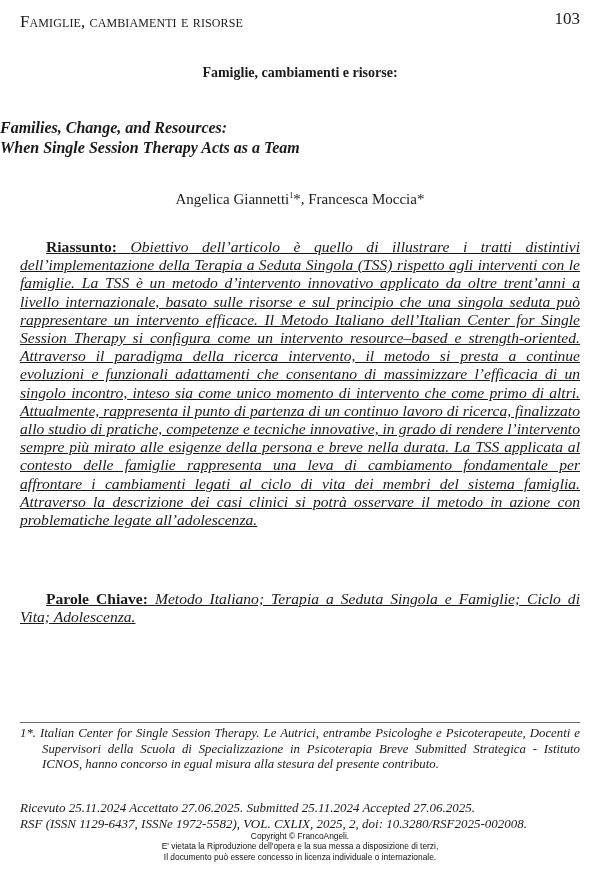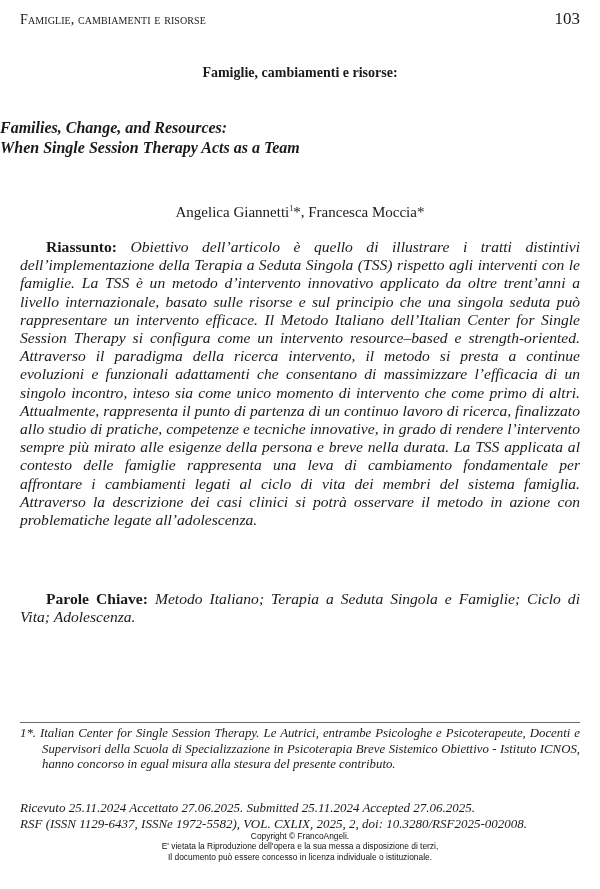--- a/index.html
+++ b/index.html
@@ -1,43 +1,43 @@
 <!DOCTYPE html>
 <html><head>
 <meta charset="utf-8">
 <style>
   html, body { margin: 0; padding: 0; background: #ffffff; }
   body {
     width: 600px; height: 889px; position: relative; overflow: hidden;
     font-family: "Liberation Serif", "DejaVu Serif", serif; color: #1a1a1a;
   }
   .running-head {
-    position: absolute; left: 20px; top: 12px; font-size: 14px;
+    position: absolute; left: 20px; top: 12px; font-size: 17px;
     font-variant: small-caps; letter-spacing: 0.1px;
   }
   .page-number {
     position: absolute; right: 20px; top: 9px; font-size: 17px;
   }
   .title-it {
     position: absolute; left: 0; right: 0; top: 63px; text-align: center;
     font-weight: bold; font-size: 14px; line-height: 20px;
   }
   .title-en {
     position: absolute; left: 0; right: 0; top: 118px; 
     font-weight: bold; font-style: italic; font-size: 16px; line-height: 20px;
   }
   .authors {
-    position: absolute; left: 0; right: 0; top: 204px; text-align: center;
+    position: absolute; left: 0; right: 0; top: 191px; text-align: center;
     font-size: 15px;
   }
   .authors sup { font-size: 8px; vertical-align: 6px; }
   .abstract, .keywords {
     position: absolute; left: 20px; width: 560px;
     font-size: 15.6px; line-height: 18.2px; text-align: justify;
-    text-indent: 26px; hyphens: manual;
+    text-indent: 26px; hyphens: manual; text-decoration: underline;
   }
   .abstract { top: 238px; }
   .keywords { top: 590px; }
   .label { font-weight: bold; font-style: normal; }
   .abstract .body, .keywords .body { font-style: italic; }
   .footnote-rule {
     position: absolute; left: 20px; width: 560px; top: 722px;
     border: 0; border-top: 1px solid #6a6a6a; margin: 0;
   }
   .footnote {
@@ -82,25 +82,25 @@
 
 <div class="keywords">
   <span class="label">Parole Chiave:</span>
   <span class="body">Metodo Italiano; Terapia a Seduta Singola e Famiglie; Ciclo di Vita; Adolescenza.</span>
 </div>
 
 <hr class="footnote-rule">
 
 <div class="footnote">
   <span>1*.</span>
-  <span>Italian Center for Single Session Therapy. Le Autrici, entrambe Psicologhe e Psicote­rapeute, Docenti e Supervisori della Scuola di Specializzazione in Psicoterapia Breve Sistemico Obiettivo - Istituto ICNOS, hanno concorso in egual misura alla stesura del presente contributo.</span>
+  <span>Italian Center for Single Session Therapy. Le Autrici, entrambe Psicologhe e Psicote­rapeute, Docenti e Supervisori della Scuola di Specializzazione in Psicoterapia Breve Submitted Strategica - Istituto ICNOS, hanno concorso in egual misura alla stesura del presente contributo.</span>
 </div>
 
 <div class="received">
   <div>Ricevuto 25.11.2024 Accettato 27.06.2025. Submitted 25.11.2024 Accepted 27.06.2025.</div>
   <div>RSF (ISSN 1129-6437, ISSNe 1972-5582), VOL. CXLIX, 2025, 2, doi: 10.3280/RSF2025-002008.</div>
 </div>
 
 <div class="copyright">
   <div>Copyright © FrancoAngeli.</div>
   <div>E' vietata la Riproduzione dell'opera e la sua messa a disposizione di terzi,</div>
-  <div>Il documento può essere concesso in licenza individuale o istituzionale.</div>
+  <div>Il documento può essere concesso in licenza individuale o internazionale.</div>
 </div>
 
 </body></html>

